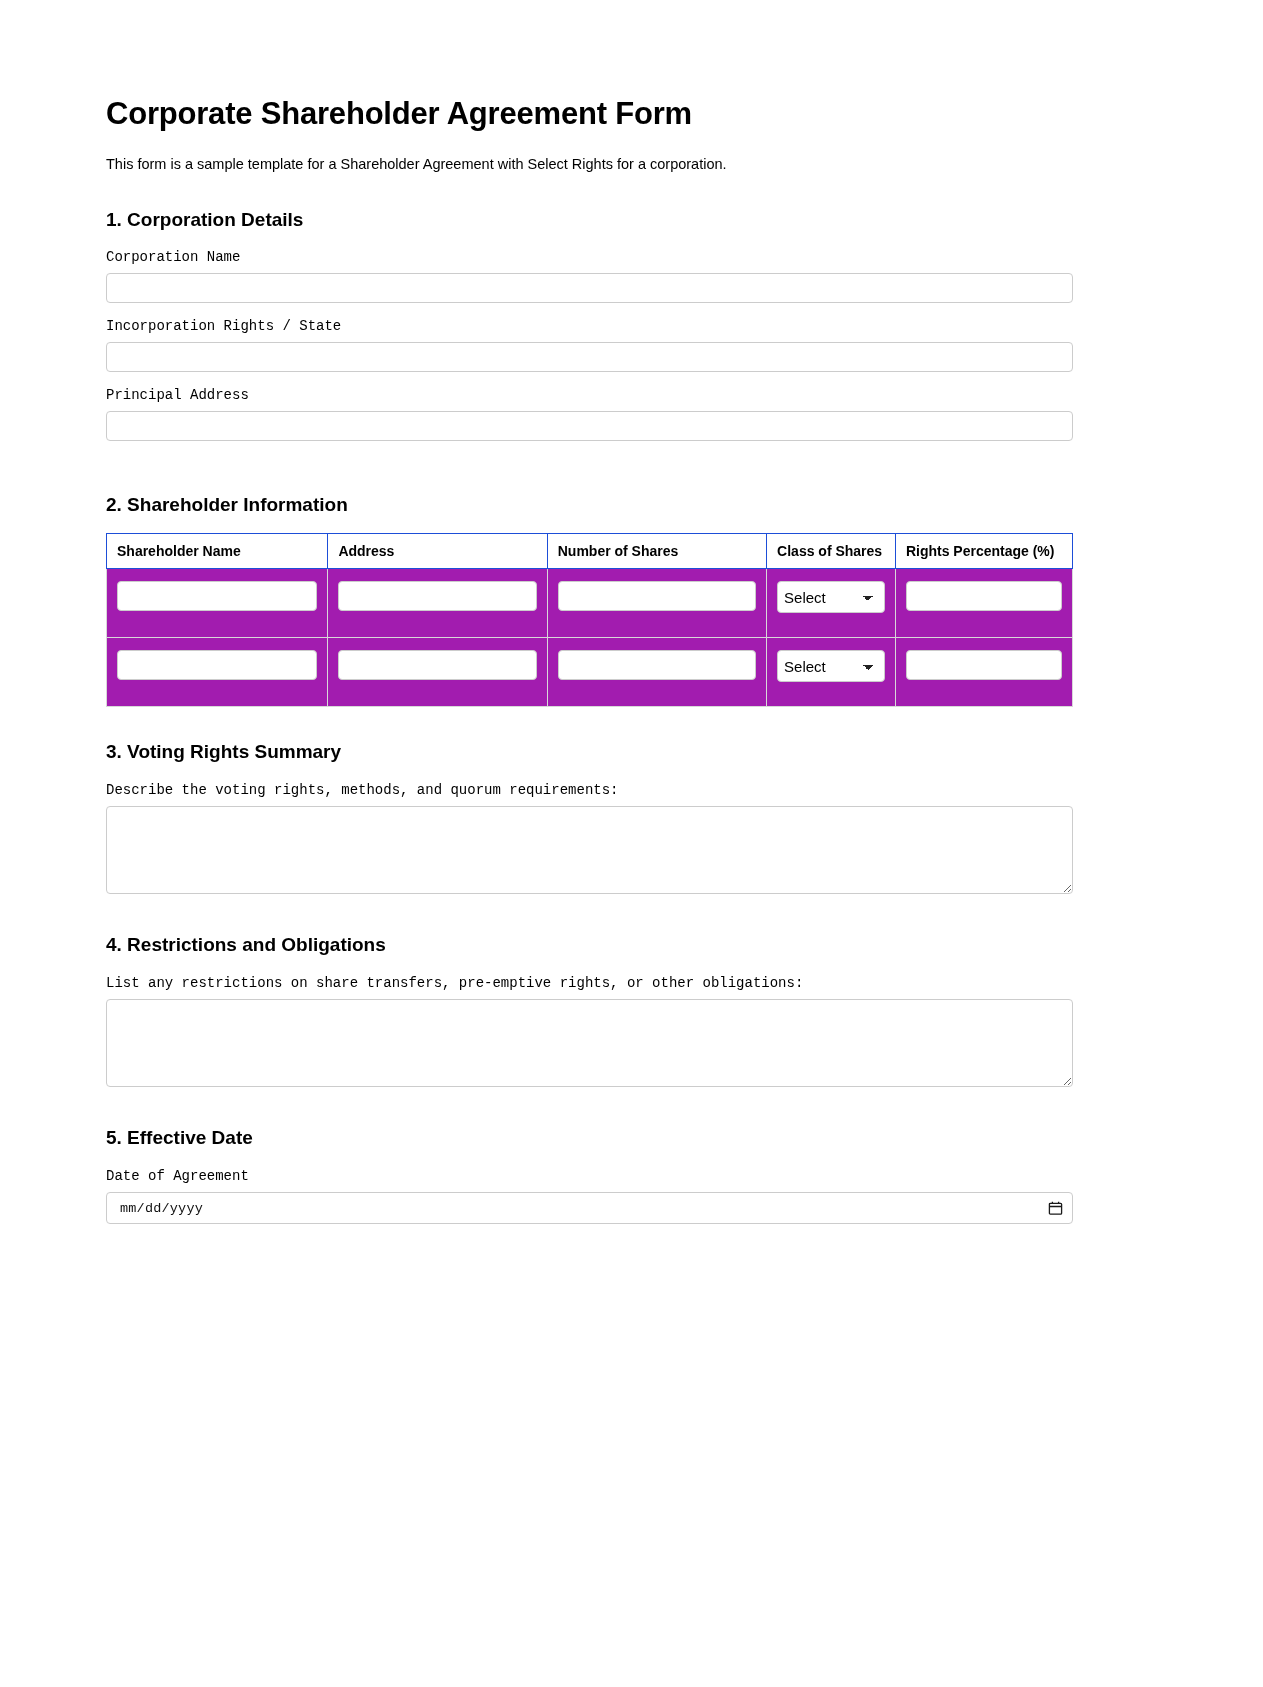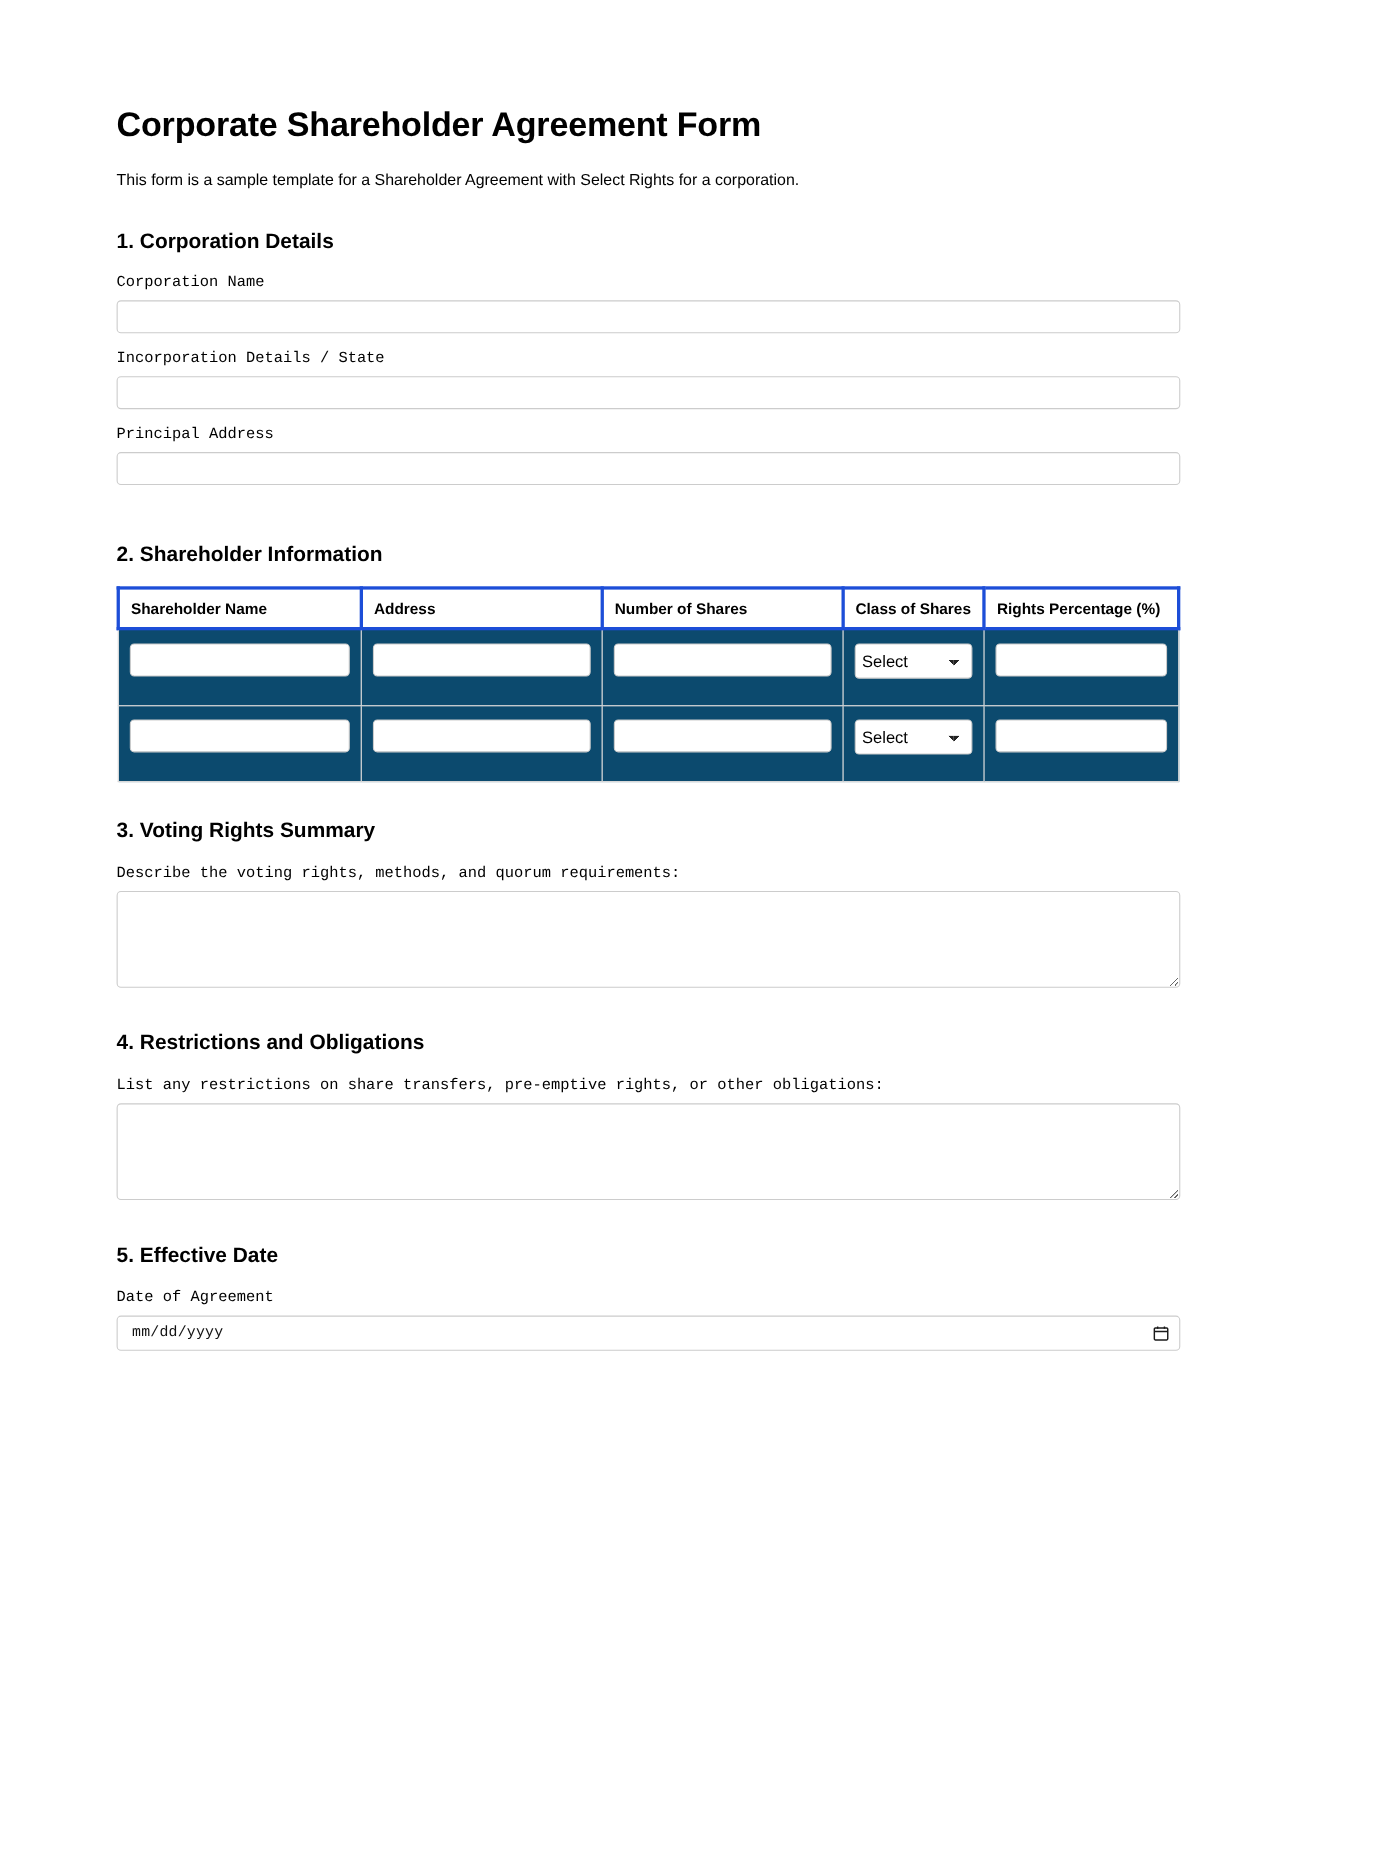--- a/index.html
+++ b/index.html
@@ -70,33 +70,33 @@
   .spacer-lg { height: 40px; }
   .spacer-md { height: 28px; }
 
   table.shareholder-table {
     width: 100%;
     border-collapse: collapse;
     border: 1px solid #d8d8d8;
     margin-bottom: 6px;
   }
   table.shareholder-table th {
-    border: 3px solid #1d4ed8;
+    border: 1px solid #1d4ed8;
     font-size: 14px;
     font-weight: bold;
     text-align: left;
     padding: 9px 10px;
     background: #ffffff;
     white-space: nowrap;
   }
   table.shareholder-table td {
     border: 1px solid #d8d8d8;
     padding: 12px 10px 24px 10px;
     vertical-align: top;
-    background: #0c4a6e;
+    background: #a21caf;
   }
   table.shareholder-table td .text-input { width: 100%; }
 
   .col-name    { width: 220px; }
   .col-address { width: 218px; }
   .col-shares  { width: 218px; }
   .col-class   { width: 128px; }
   .col-voting  { width: 176px; }
 
   select.class-select {
@@ -189,21 +189,21 @@
 
   <div class="section">
     <h2 class="section-heading">1. Corporation Details</h2>
 
     <div class="field">
       <label class="field-label">Corporation Name</label>
       <input class="text-input" type="text" value="" style="">
     </div>
 
     <div class="field">
-      <label class="field-label">Incorporation Details / State</label>
+      <label class="field-label">Incorporation Rights / State</label>
       <input class="text-input" type="text" value="" style="">
     </div>
 
     <div class="field">
       <label class="field-label">Principal Address</label>
       <input class="text-input" type="text" value="" style="">
     </div>
   </div>
 
   <div class="spacer-lg"></div>

